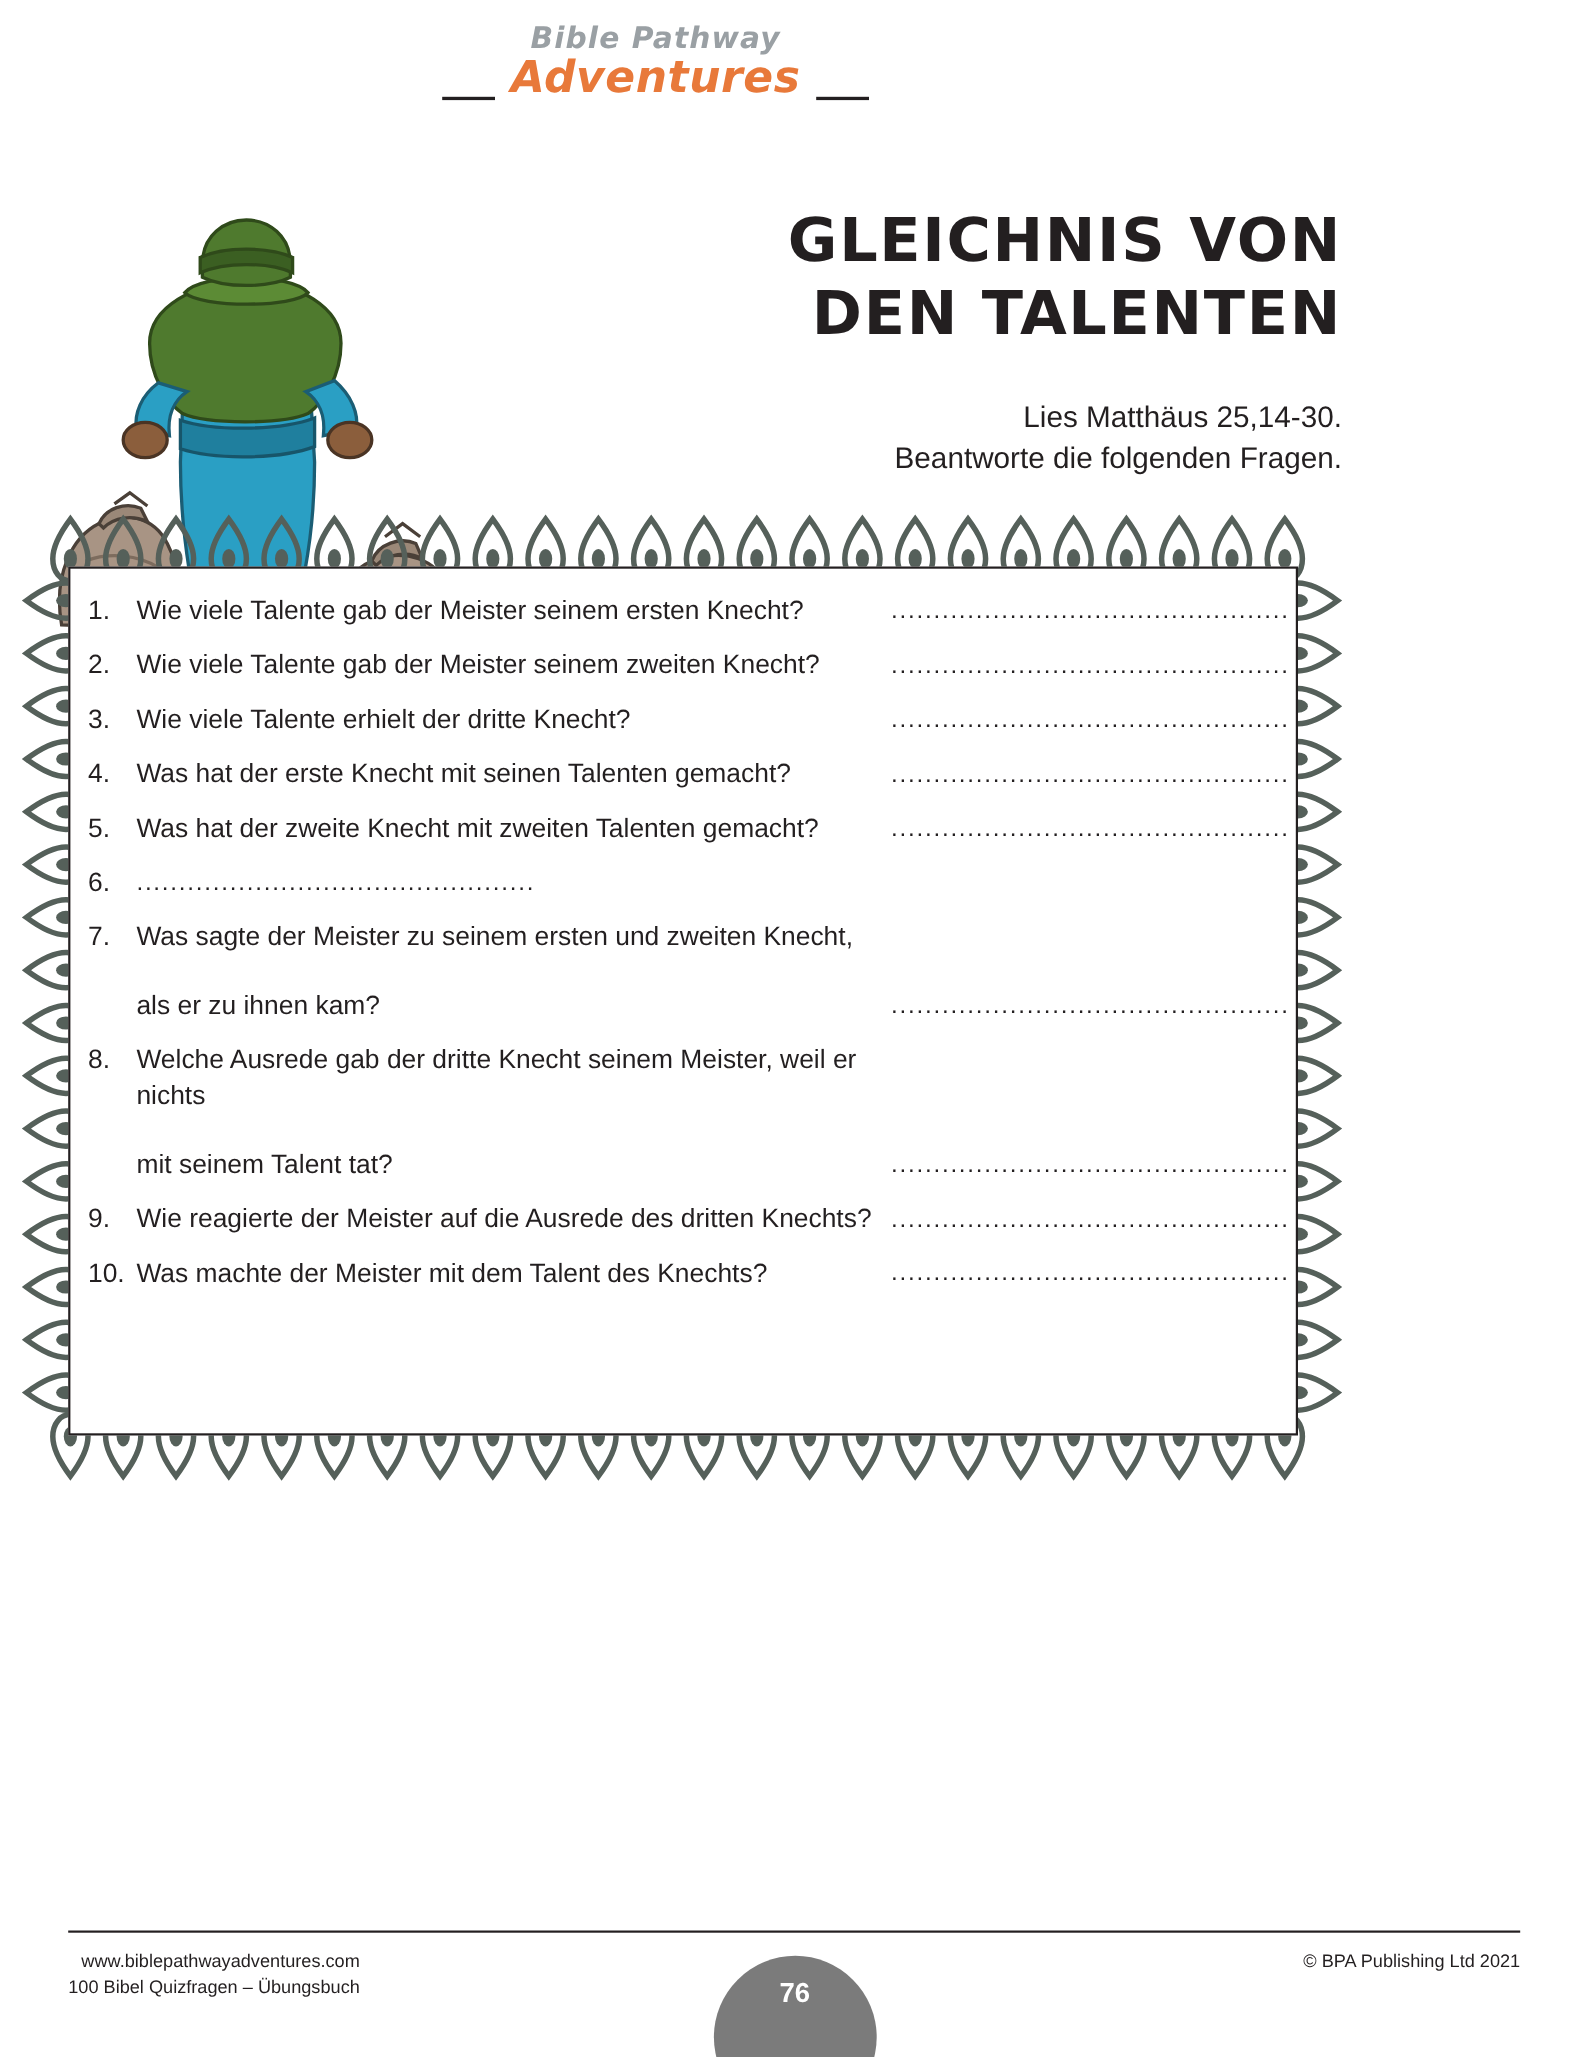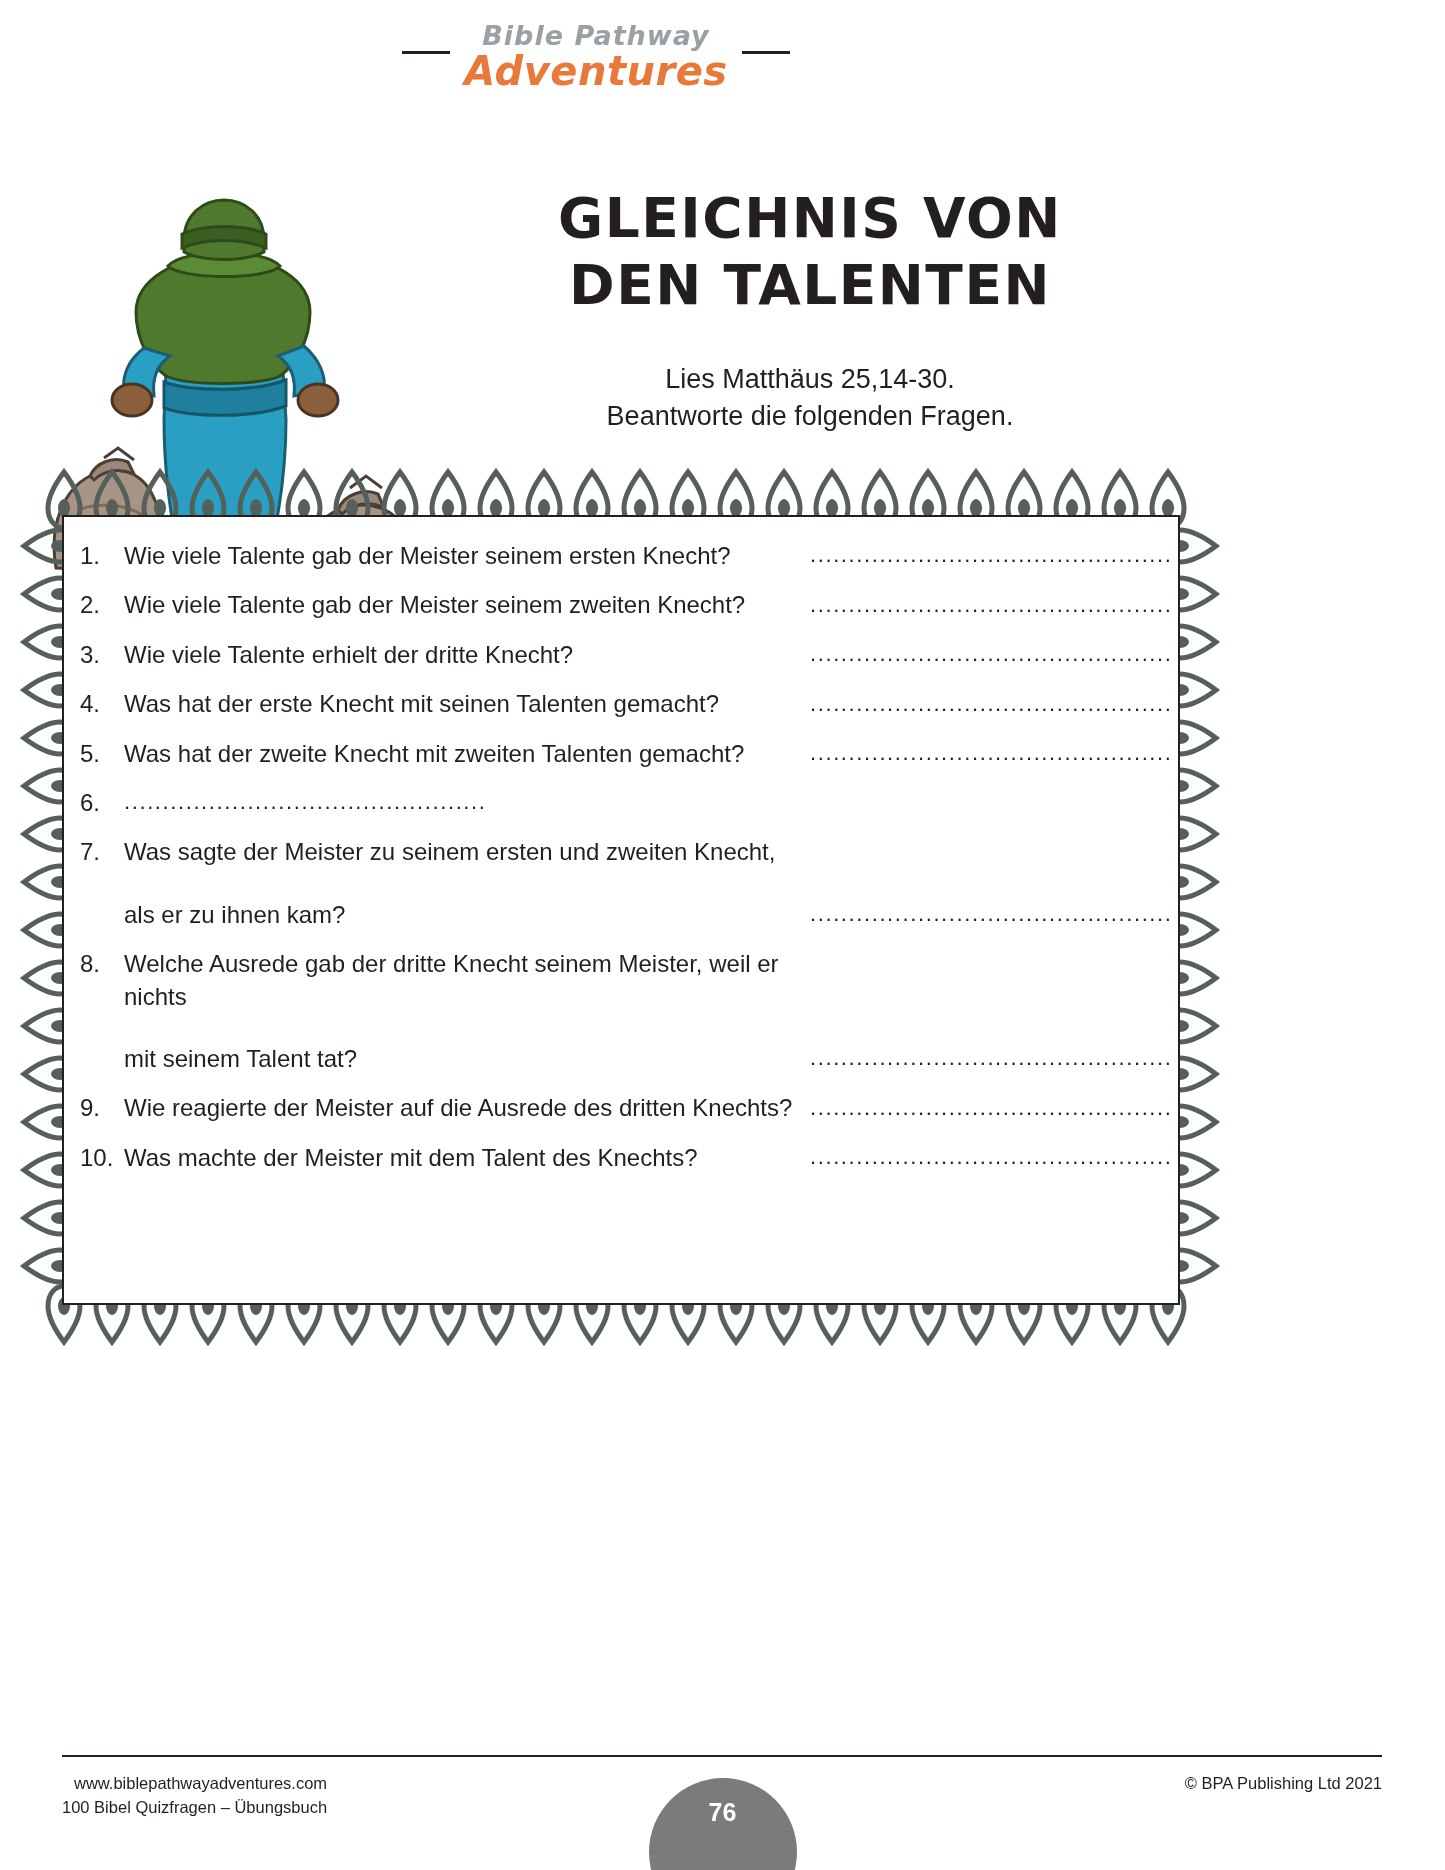--- a/index.html
+++ b/index.html
@@ -26,21 +26,21 @@
     font-family: "DejaVu Sans", sans-serif;
     font-size: 27px;
     font-weight: bold;
     font-style: italic;
     color: #9aa0a4;
     letter-spacing: 1px;
     line-height: 1;
   }
   .logo-line2-row {
     display: flex;
-    align-items: flex-start;
+    align-items: flex-end;
     justify-content: center;
     gap: 14px;
     margin-top: 2px;
   }
   .logo-dash {
     width: 48px;
     height: 3px;
     background: #231f20;
     display: block;
   }
@@ -53,21 +53,21 @@
     line-height: 1;
     letter-spacing: 0.5px;
   }
 
   
   .title-block {
     position: absolute;
     top: 185px;
     left: 400px;
     width: 820px;
-    text-align: center;
+    text-align: right;
   }
   .title {
     font-family: "DejaVu Sans", sans-serif;
     font-size: 55px;
     font-weight: bold;
     letter-spacing: 1.5px;
     line-height: 1.22;
     color: #231f20;
     text-transform: uppercase;
   }

